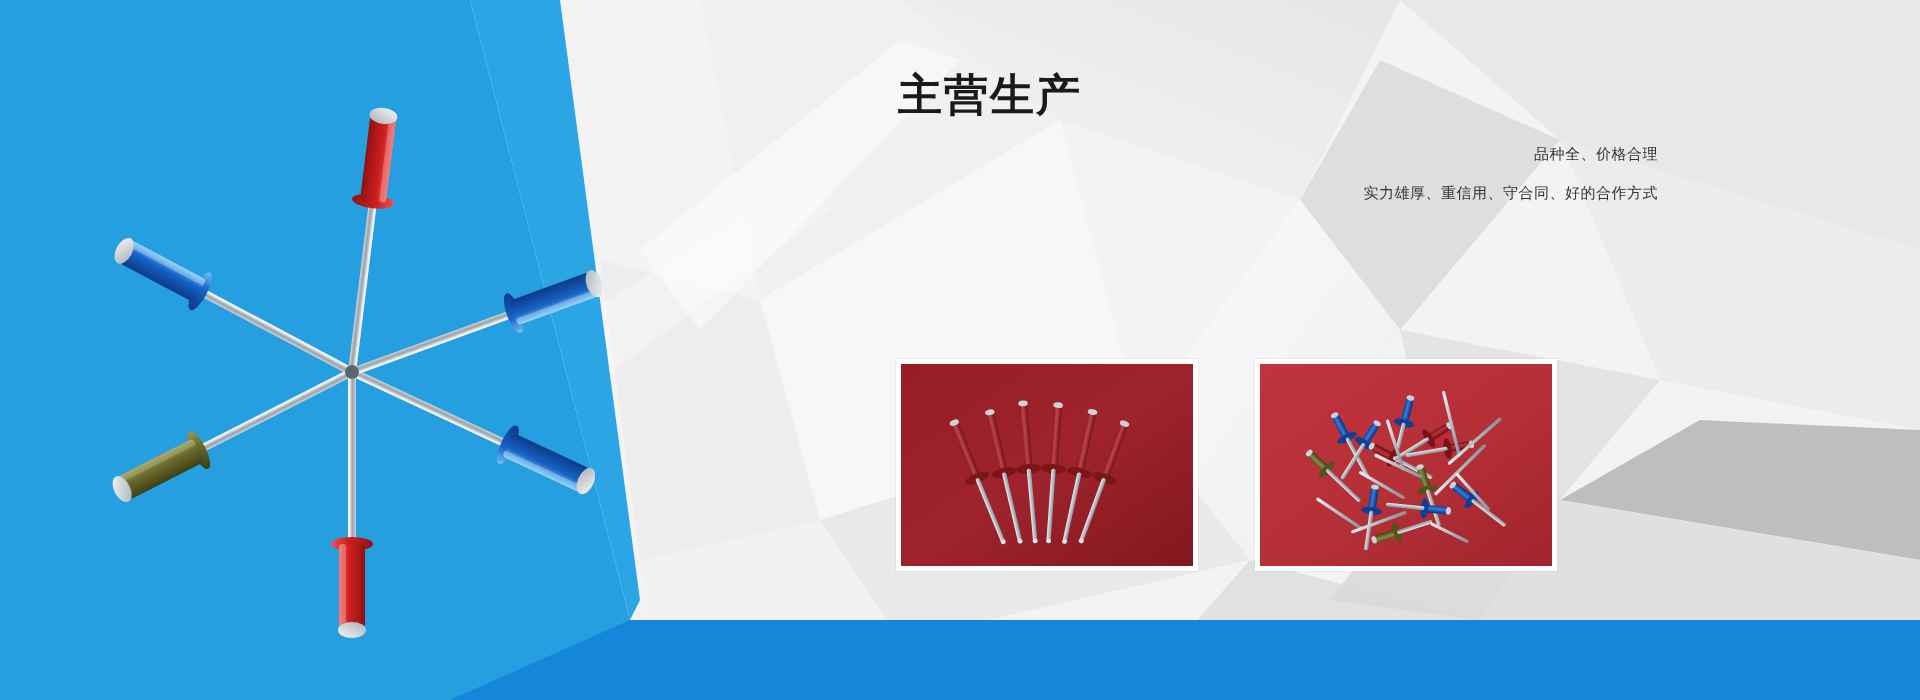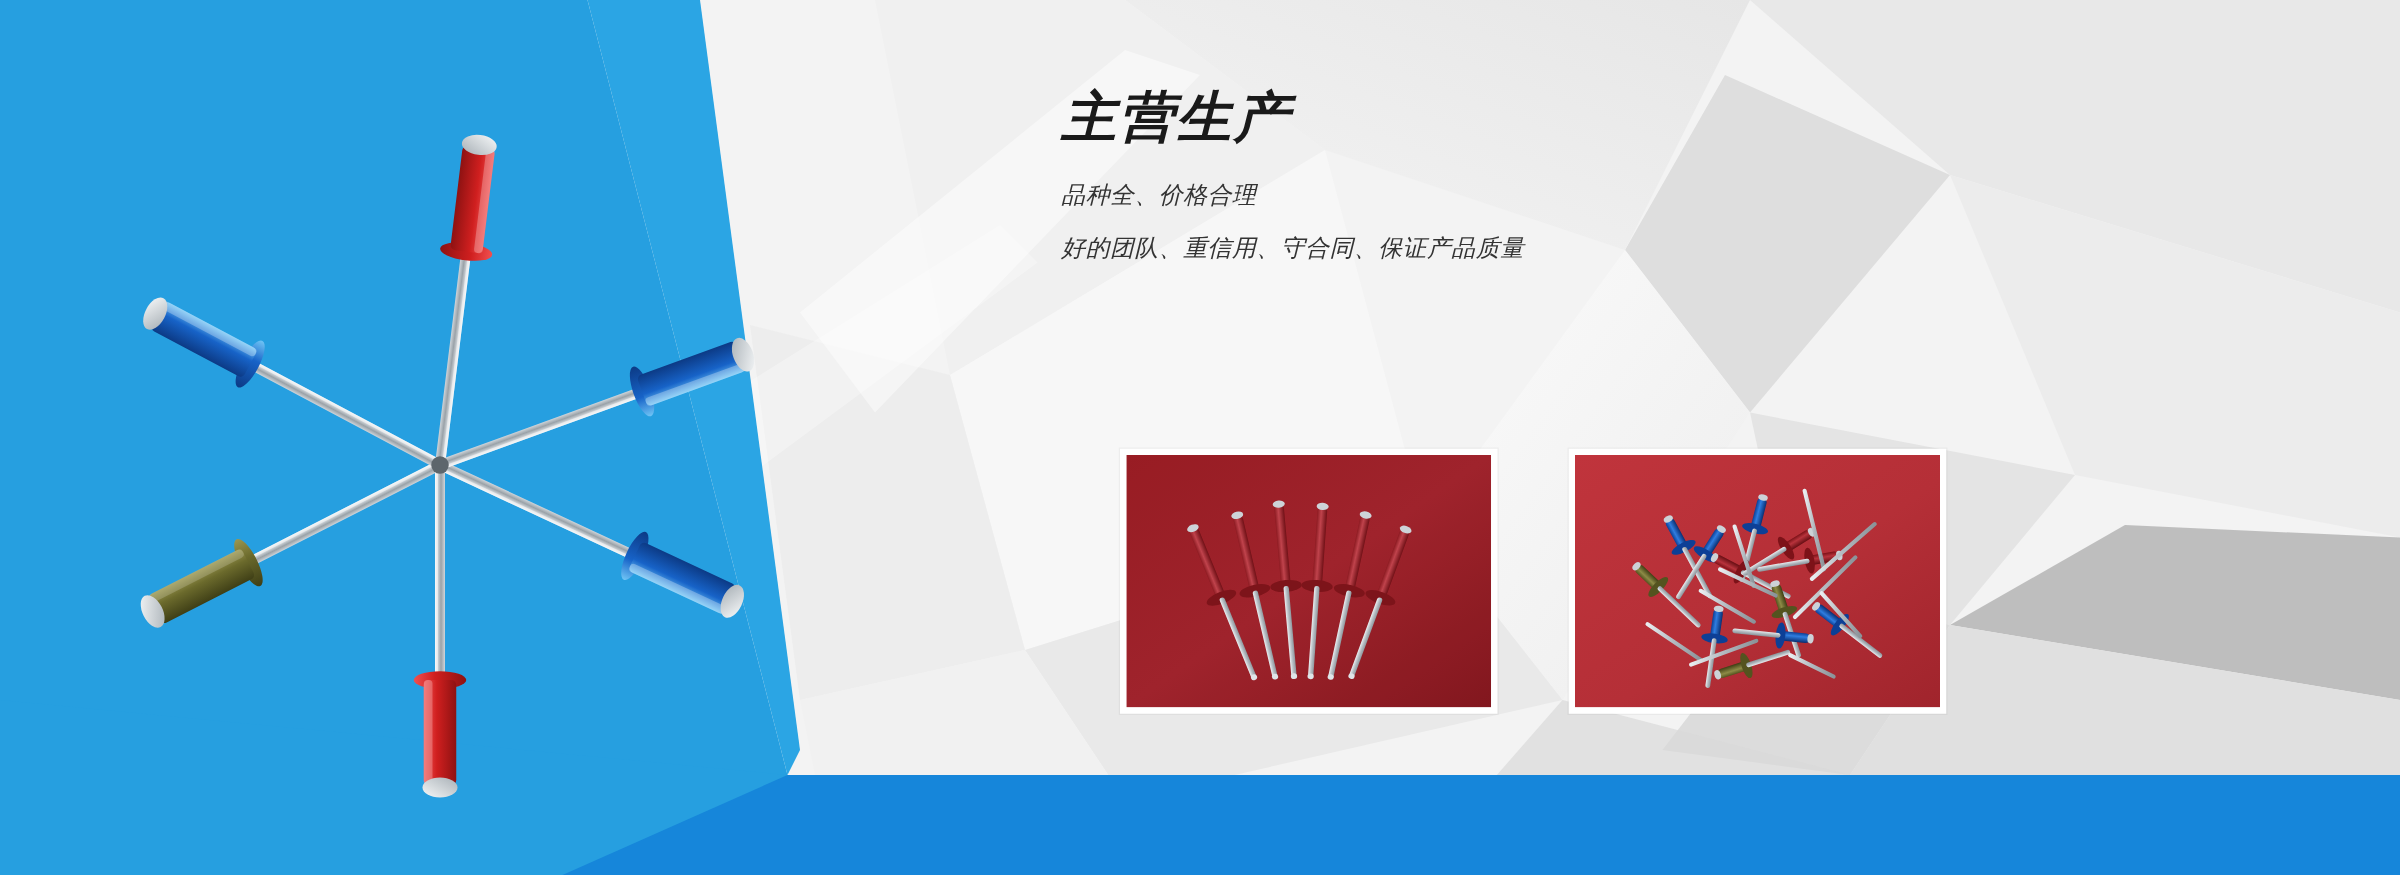--- a/index.html
+++ b/index.html
@@ -26,49 +26,49 @@
     position:absolute;
     left:0; top:0;
     width:700px; height:700px;
     pointer-events:none;
   }
   .rivet-art svg { display:block; width:700px; height:700px; }
 
   
   .copy {
     position:absolute;
-    left:849px; top:70px;
+    left:898px; top:70px;
     width:760px;
-    font-style:italic;
   }
   .headline {
     font-size:44px;
     font-weight:bold;
     color:#1a1a1a;
     letter-spacing:2px;
     line-height:1.15;
     white-space:nowrap;
   }
   .subhead {
     margin-top:18px;
     font-size:31px;
     font-weight:bold;
     color:#1a5fb4;
     letter-spacing:1px;
     line-height:1.2;
     white-space:nowrap;
   }
   .bullets { margin-top:24px; }
   .bullet {
-    font-size:19px;
+    font-size:15px;
     color:#333333;
     line-height:1.2;
     letter-spacing:0.5px;
     margin-bottom:21px;
     white-space:nowrap;
+    text-align:right;
   }
 
   
   .photos {
     position:absolute;
     left:896px; top:359px;
     display:flex;
     gap:57px;
   }
   .photo {
@@ -237,21 +237,21 @@
       </g>
     </svg>
   </div>
 
   <div class="copy">
     <div class="headline">主营生产</div>
 
 
     <div class="bullets">
       <div class="bullet">品种全、价格合理</div>
-      <div class="bullet">好的团队、重信用、守合同、保证产品质量</div>
+      <div class="bullet">实力雄厚、重信用、守合同、好的合作方式</div>
     </div>
   </div>
 
   <div class="photos">
 
     <div class="photo">
       <div class="photo-inner">
         <svg viewBox="0 0 302 212" preserveAspectRatio="none">
           <defs>
             <linearGradient id="p1bg" x1="0" y1="0" x2="1" y2="1">

